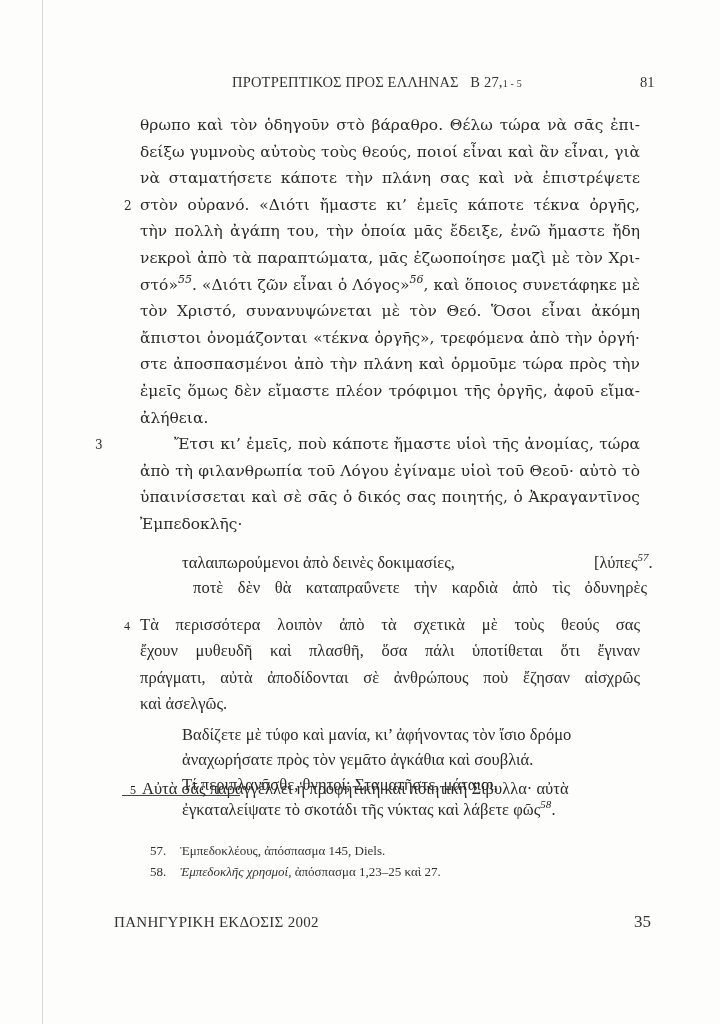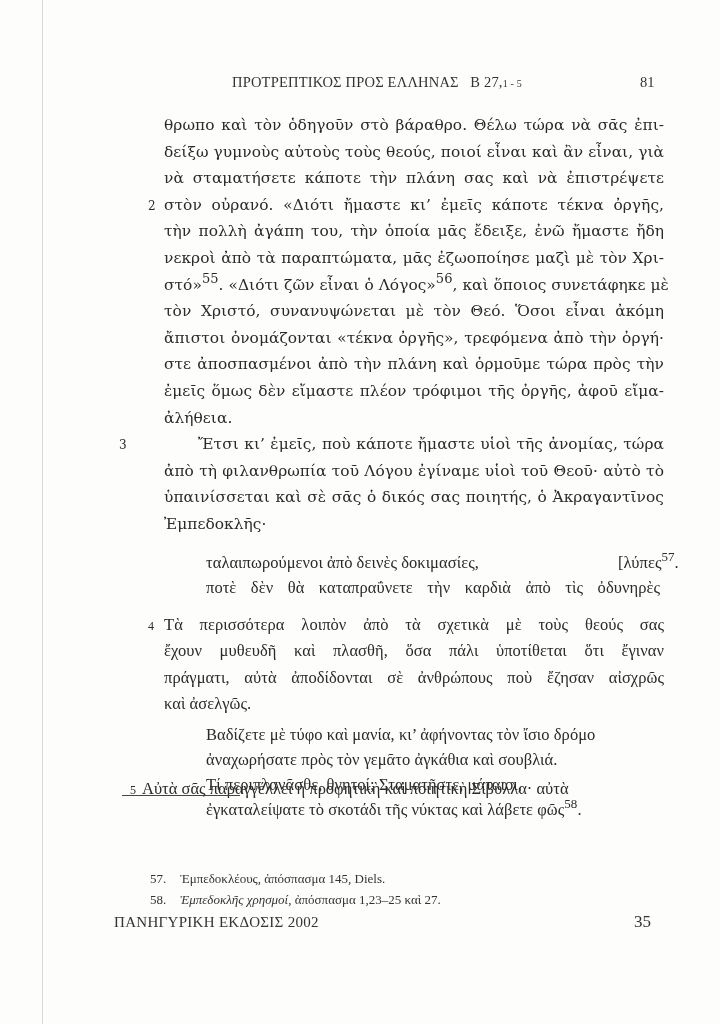--- a/index.html
+++ b/index.html
@@ -14,51 +14,51 @@
   .running-head {
     position: absolute; top: 74px; left: 0; width: 720px; height: 20px;
     font-family: "Liberation Serif", serif; font-size: 14.5px; color: #333;
   }
   .running-head .title { position: absolute; left: 232px; letter-spacing: 0.2px; }
   .running-head .ref { font-size: 14.5px; }
   .running-head .ref small { font-size: 10px; }
   .running-head .pageno { position: absolute; left: 640px; }
 
   .body-text {
-    position: absolute; left: 164px; top: 112px; width: 500px;
+    position: absolute; left: 140px; top: 112px; width: 500px;
     font-size: 15.4px; line-height: 26.6px; letter-spacing: 0.05px;
   }
   .line { white-space: nowrap; position: relative; height: 26.6px; }
   .just { text-align: justify; text-align-last: justify; }
   .mnum {
     position: absolute; left: -16px; font-size: 12px; top: 1px;
   }
   .mnum.far { left: -45px; }
   .indent { padding-left: 34px; }
-  sup { font-size: 13px; line-height: 0; vertical-align: 7px; }
+  sup { font-size: 11px; line-height: 0; vertical-align: 7px; font-style: italic; }
 
   .poem {
     font-family: "Liberation Serif", serif; font-size: 16.5px;
     padding-left: 42px; line-height: 25px;
   }
   .poem .line { height: 25px; }
   .poem1 { margin-top: 12px; }
   .poem1 .right { position: absolute; left: 412px; }
   .gap { height: 12px; }
 
   .section5 {
     position: absolute; left: 130px; top: 779px; width: 524px;
     font-family: "Liberation Serif", serif; font-size: 16.5px; white-space: nowrap;
   }
   .section5 .num { font-size: 12px; margin-right: 6px; }
   .rule {
     position: absolute; left: 122px; top: 795px; width: 118px; height: 1px; background: #444;
   }
   .footnotes {
-    position: absolute; left: 150px; top: 868px;
+    position: absolute; left: 150px; top: 840px;
     font-family: "Liberation Serif", serif; font-size: 13px; line-height: 21px; color: #333;
   }
   .footnotes .fn-num { display: inline-block; width: 30px; }
   .footnotes em { font-style: italic; }
   .footer {
     position: absolute; top: 914px; left: 0; width: 720px;
     font-family: "Liberation Serif", serif; font-size: 15px; color: #333;
   }
   .footer .edition { position: absolute; left: 114px; letter-spacing: 0.3px; }
   .footer .pg { position: absolute; left: 634px; font-size: 17px; top: -2px; }
@@ -89,21 +89,21 @@
   <div class="line just"><span>στε ἀποσπασμένοι ἀπὸ τὴν πλάνη καὶ ὁρμοῦμε τώρα πρὸς τὴν</span></div>
   <div class="line just"><span>ἐμεῖς ὅμως δὲν εἴμαστε πλέον τρόφιμοι τῆς ὀργῆς, ἀφοῦ εἴμα-</span></div>
   <div class="line"><span>ἀλήθεια.</span></div>
   <div class="line just indent"><span class="mnum far">3</span><span>Ἔτσι κι’ ἐμεῖς, ποὺ κάποτε ἤμαστε υἱοὶ τῆς ἀνομίας, τώρα</span></div>
   <div class="line just"><span>ἀπὸ τὴ φιλανθρωπία τοῦ Λόγου ἐγίναμε υἱοὶ τοῦ Θεοῦ· αὐτὸ τὸ</span></div>
   <div class="line just"><span>ὑπαινίσσεται καὶ σὲ σᾶς ὁ δικός σας ποιητής, ὁ Ἀκραγαντῖνος</span></div>
   <div class="line"><span>Ἐμπεδοκλῆς·</span></div>
 
   <div class="poem poem1">
     <div class="line"><span>ταλαιπωρούμενοι ἀπὸ δεινὲς δοκιμασίες,</span><span class="right"><span>[λύπες</span><sup>57</sup><span>.</span></span></div>
-    <div class="line" style="text-align:justify;text-align-last:justify;width:454px;"><span>ποτὲ δὲν θὰ καταπραΰνετε τὴν καρδιὰ ἀπὸ τὶς ὀδυνηρὲς</span></div>
+    <div class="line" style="text-align:justify;text-align-last:justify;width:454px;margin-left:11px;"><span>ποτὲ δὲν θὰ καταπραΰνετε τὴν καρδιὰ ἀπὸ τὶς ὀδυνηρὲς</span></div>
   </div>
 
   <div class="gap"></div>
   <div style="font-family:'Liberation Serif',serif;font-size:16.5px;">
     <div class="line just"><span class="mnum">4</span><span>Τὰ περισσότερα λοιπὸν ἀπὸ τὰ σχετικὰ μὲ τοὺς θεούς σας</span></div>
     <div class="line just"><span>ἔχουν μυθευδῆ καὶ πλασθῆ, ὅσα πάλι ὑποτίθεται ὅτι ἔγιναν</span></div>
     <div class="line just"><span>πράγματι, αὐτὰ ἀποδίδονται σὲ ἀνθρώπους ποὺ ἔζησαν αἰσχρῶς</span></div>
     <div class="line"><span>καὶ ἀσελγῶς.</span></div>
   </div>
 

